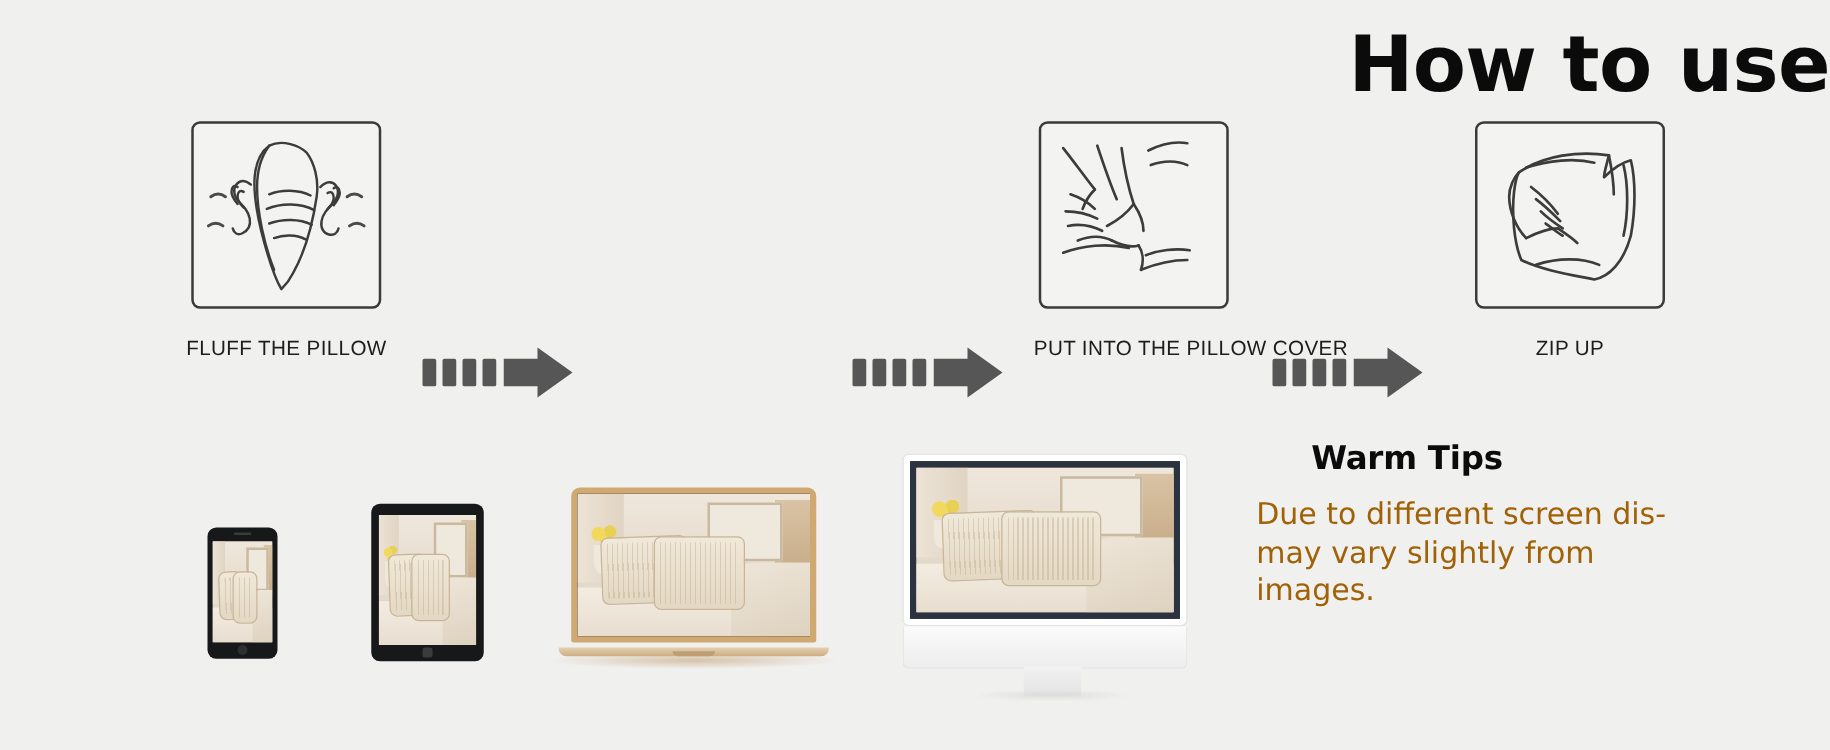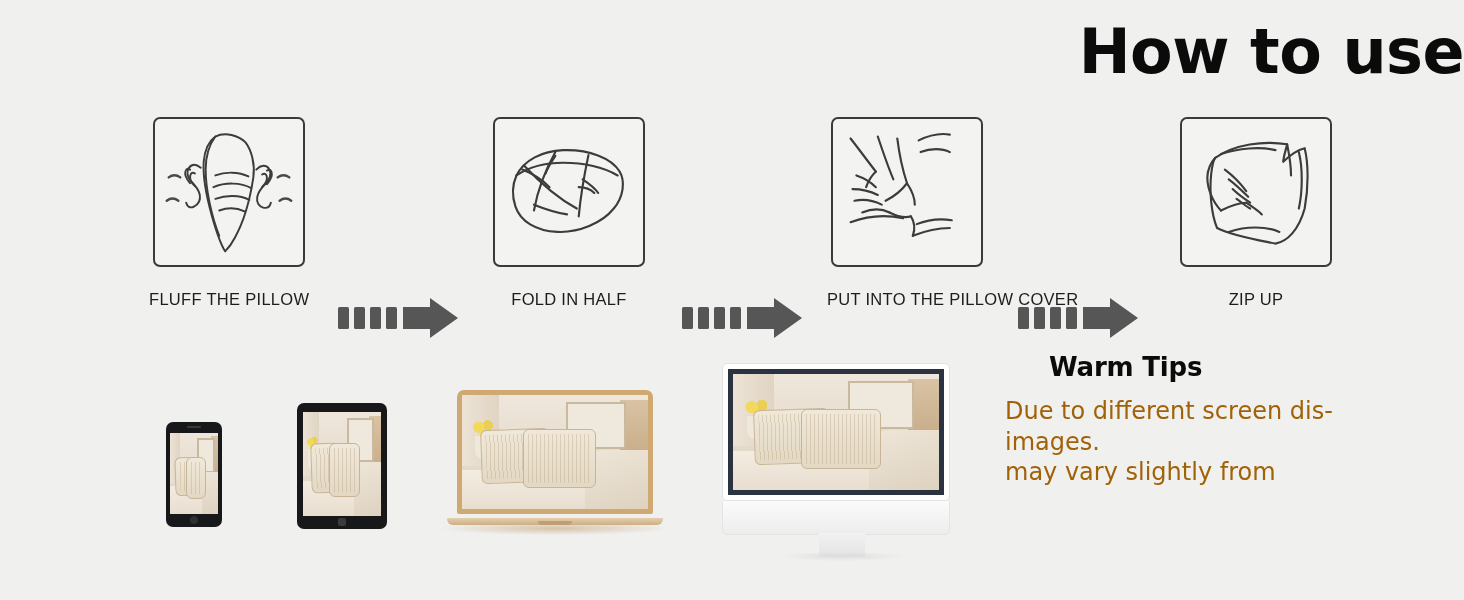--- a/index.html
+++ b/index.html
@@ -31,21 +31,21 @@
     font-weight: bold;
     letter-spacing: -0.5px;
     color: #0b0b0b;
     font-family: "DejaVu Sans", sans-serif;
     line-height: 1.1;
   }
 
   
   .steps {
     position: absolute;
-    top: 117px;
+    top: 97px;
     left: 0;
     width: 1196px;
     height: 210px;
   }
   .step {
     position: absolute;
     top: 0;
     width: 160px;
     text-align: center;
   }
@@ -344,39 +344,20 @@
             <path d="M14 60 C18 57 22 57 26 60"></path>
             <path d="M12 84 C16 81 20 81 24 84"></path>
             <path d="M126 60 C130 57 134 57 138 60"></path>
             <path d="M128 84 C132 81 136 81 140 84"></path>
           </g>
         </svg>
       </div>
       <div class="step-label">FLUFF THE PILLOW</div>
     </div>
 
-    <div class="step step-2">
-      <div class="step-box">
-        <svg viewBox="0 0 152 150">
-          <g fill="none" stroke="#3c3c3c" stroke-width="2.2" stroke-linecap="round" stroke-linejoin="round">
-            <path d="M22 58 C30 42 48 33 70 32 C96 31 120 40 128 54 C134 64 132 80 122 92 C110 107 86 117 64 116 C42 115 26 105 21 90 C17 78 18 67 22 58 Z"></path>
-            <path d="M22 58 C34 50 52 45 70 45 C92 45 112 50 126 58"></path>
-            <path d="M30 48 C44 63 62 80 84 92"></path>
-            <path d="M62 34 C52 52 44 72 40 94"></path>
-            <path d="M96 37 C92 56 88 78 86 100"></path>
-            <path d="M28 52 C38 56 48 62 56 70"></path>
-            <path d="M62 38 C58 44 54 50 52 56"></path>
-            <path d="M40 88 C50 92 62 96 74 98"></path>
-            <path d="M90 62 C96 66 102 70 106 76"></path>
-            <path d="M86 70 C92 70 98 72 102 76"></path>
-          </g>
-        </svg>
-      </div>
-      <div class="step-label">FOLD IN HALF</div>
-    </div>
 
     <div class="step step-3">
       <div class="step-box">
         <svg viewBox="0 0 152 150">
           <g fill="none" stroke="#3c3c3c" stroke-width="2.2" stroke-linecap="round" stroke-linejoin="round">
             <path d="M18 20 C26 30 36 44 44 54"></path>
             <path d="M46 18 C50 30 56 48 62 62"></path>
             <path d="M66 20 C68 36 72 54 76 66"></path>
             <path d="M88 22 C96 18 108 14 120 16"></path>
             <path d="M90 34 C100 30 112 30 120 34"></path>
@@ -536,18 +517,18 @@
       <div class="chin"></div>
       <div class="neck"></div>
       <div class="foot"></div>
     </div>
   </div>
 
   <div class="tips">
     <div class="tips-title">Warm Tips</div>
     <div class="tips-body">
       <span class="ln">Due to different screen dis-</span>
+      <span class="ln">may vary slightly from</span>
       <span class="ln">images.</span>
-      <span class="ln">may vary slightly from</span>
     </div>
   </div>
 
 </div>
 
 </body></html>

